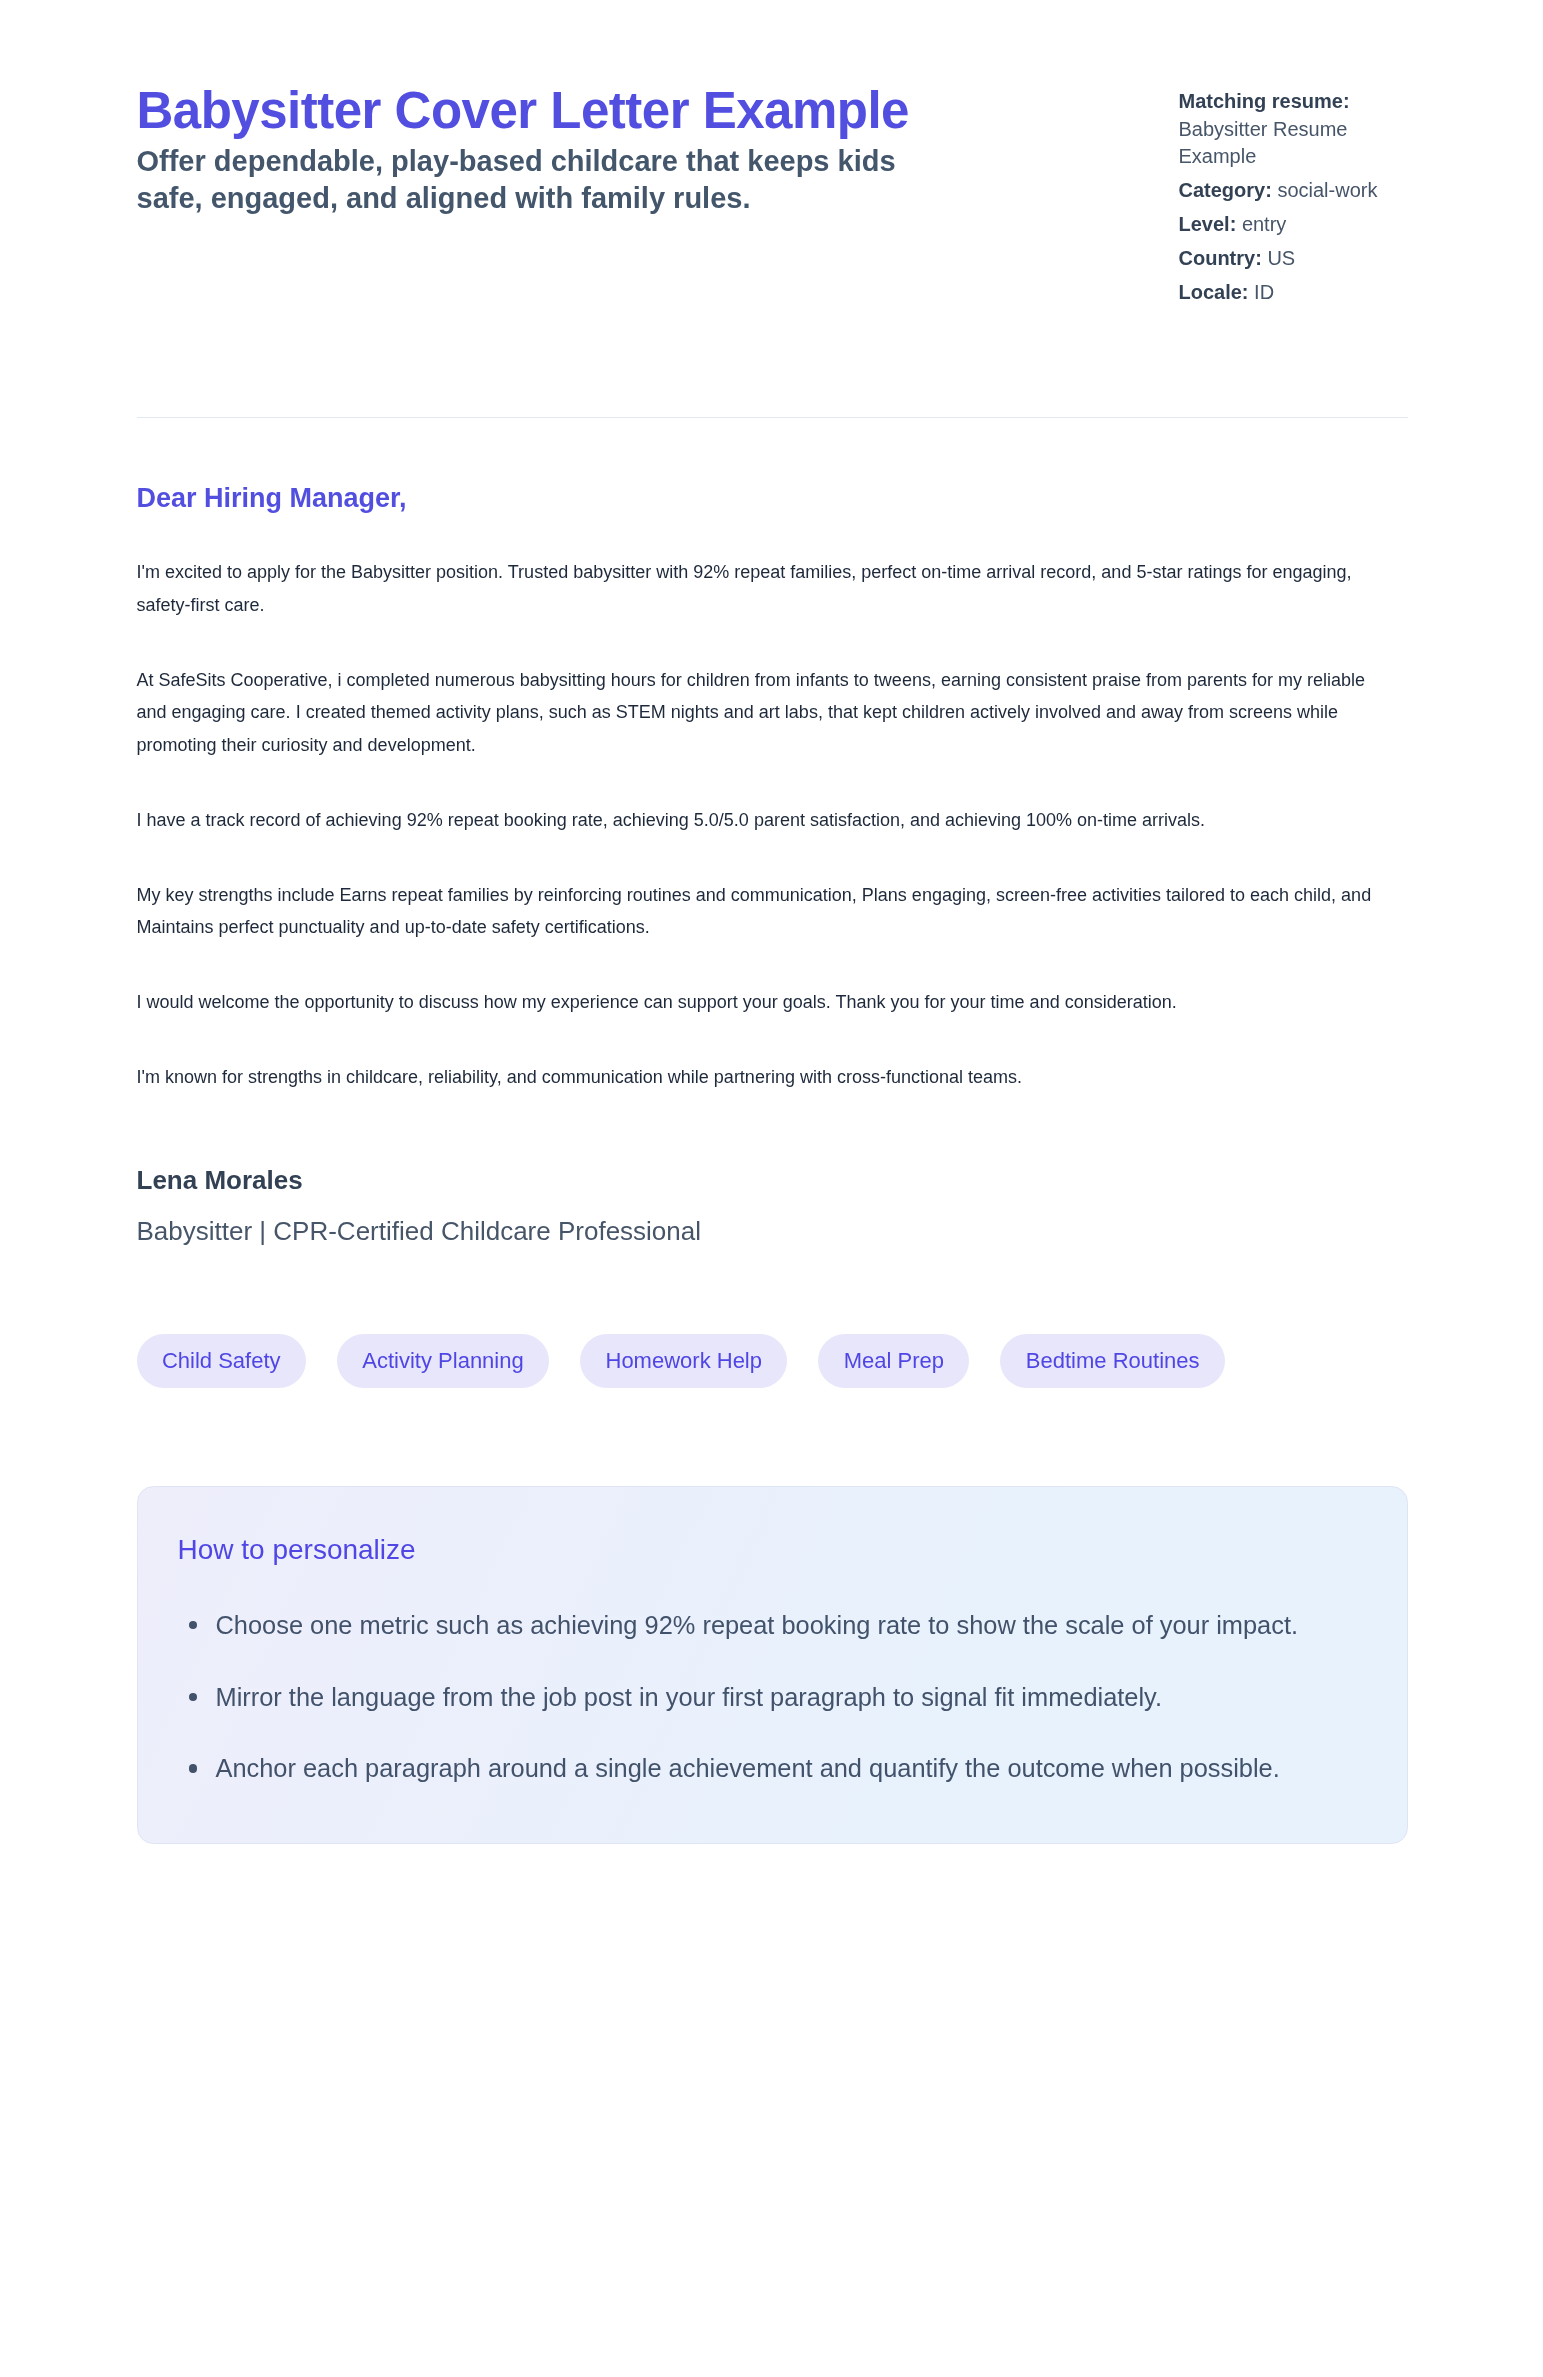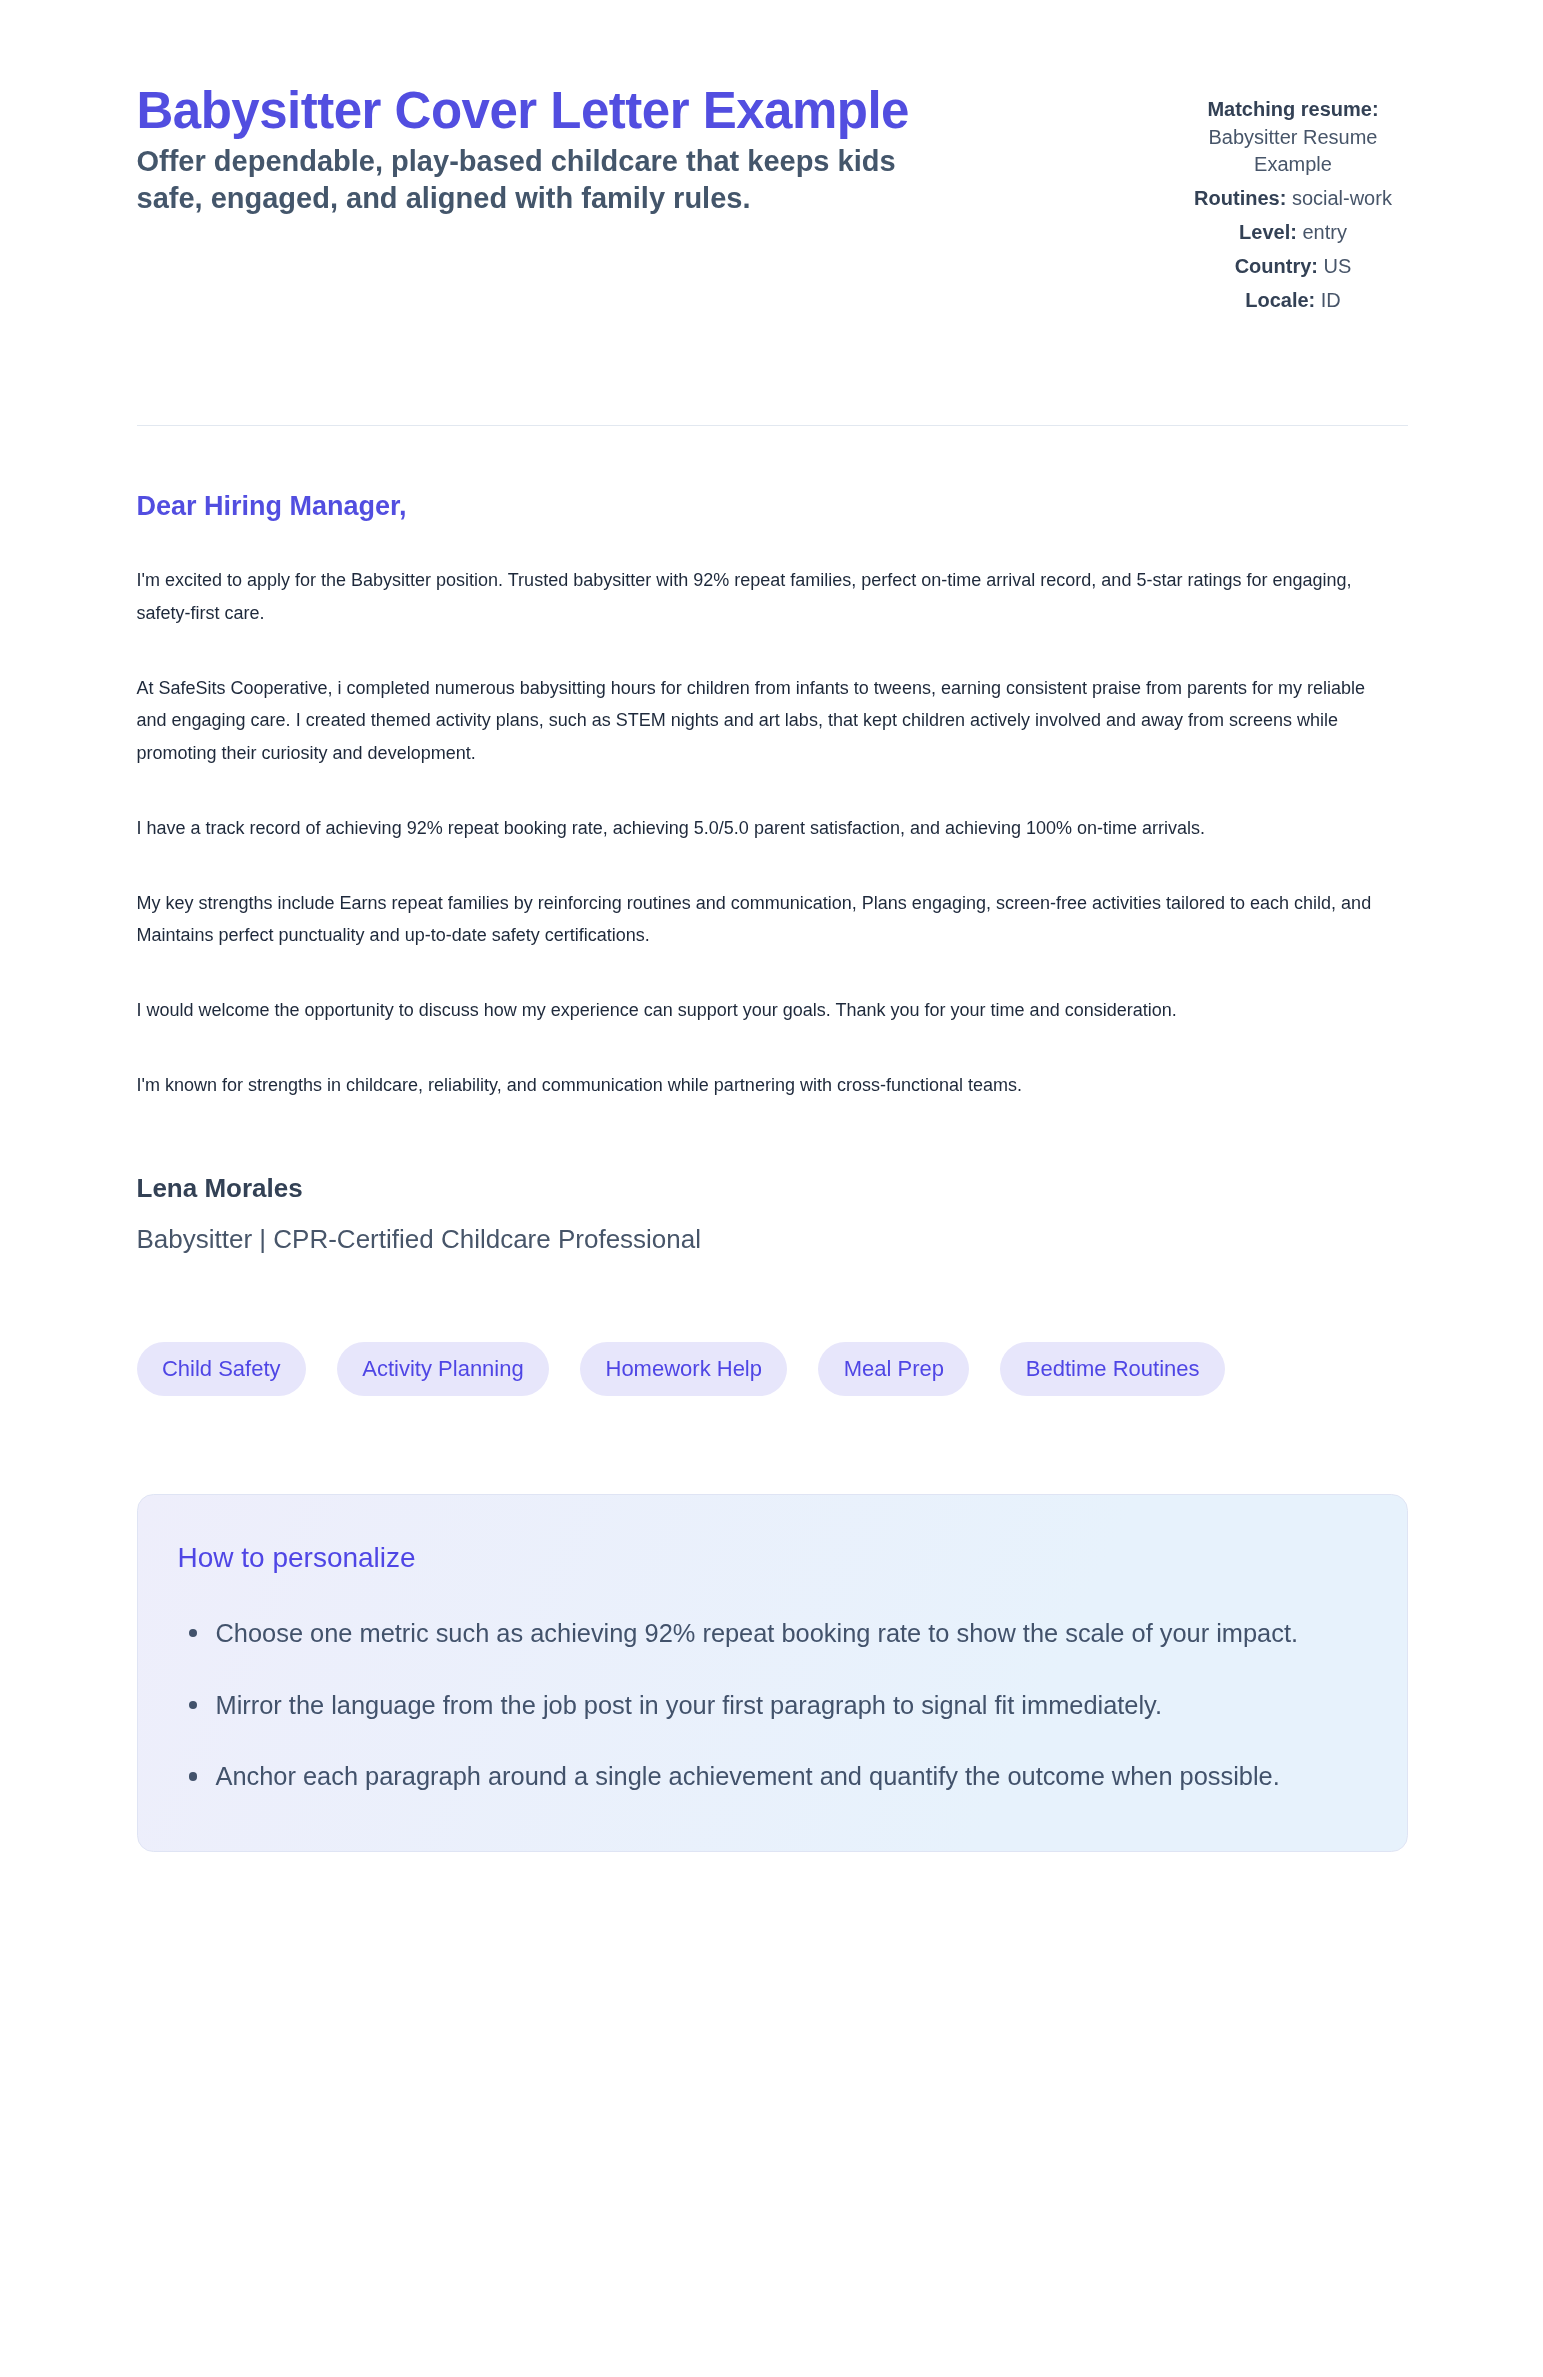--- a/index.html
+++ b/index.html
@@ -51,22 +51,22 @@
   .doc-subtitle {
     margin-top: 2px;
     max-width: 808px;
     font-size: 29px;
     font-weight: 700;
     color: var(--subtitle-text);
     line-height: 1.3;
   }
   .meta {
     width: 229px;
-    margin-top: 14px;
-    text-align: center;
+    margin-top: 6px;
+    text-align: left;
     font-size: 20px;
     line-height: 1.38;
     color: var(--meta-value);
   }
   .meta-row { margin-bottom: 6.4px; }
   .meta-label { font-weight: 700; color: var(--meta-label); }
 
   .divider {
     border: none;
     border-top: 1.8px solid var(--divider);
@@ -166,21 +166,21 @@
     <div class="header-left">
       <h1 class="doc-title">Babysitter Cover Letter Example</h1>
       <div class="doc-subtitle">Offer dependable, play-based childcare that keeps kids safe, engaged, and aligned with family rules.</div>
     </div>
     <aside class="meta">
       <div class="meta-row">
         <span class="meta-label">Matching resume:</span>
         <span class="meta-value">Babysitter Resume Example</span>
       </div>
       <div class="meta-row">
-        <span class="meta-label">Routines:</span>
+        <span class="meta-label">Category:</span>
         <span class="meta-value">social-work</span>
       </div>
       <div class="meta-row">
         <span class="meta-label">Level:</span>
         <span class="meta-value">entry</span>
       </div>
       <div class="meta-row">
         <span class="meta-label">Country:</span>
         <span class="meta-value">US</span>
       </div>

